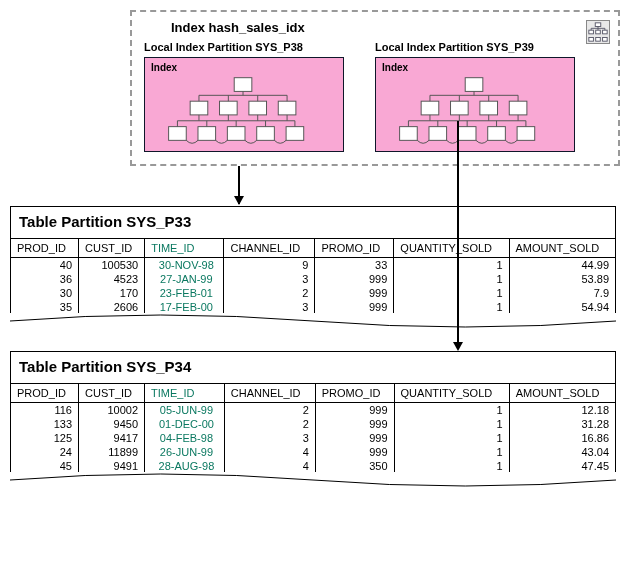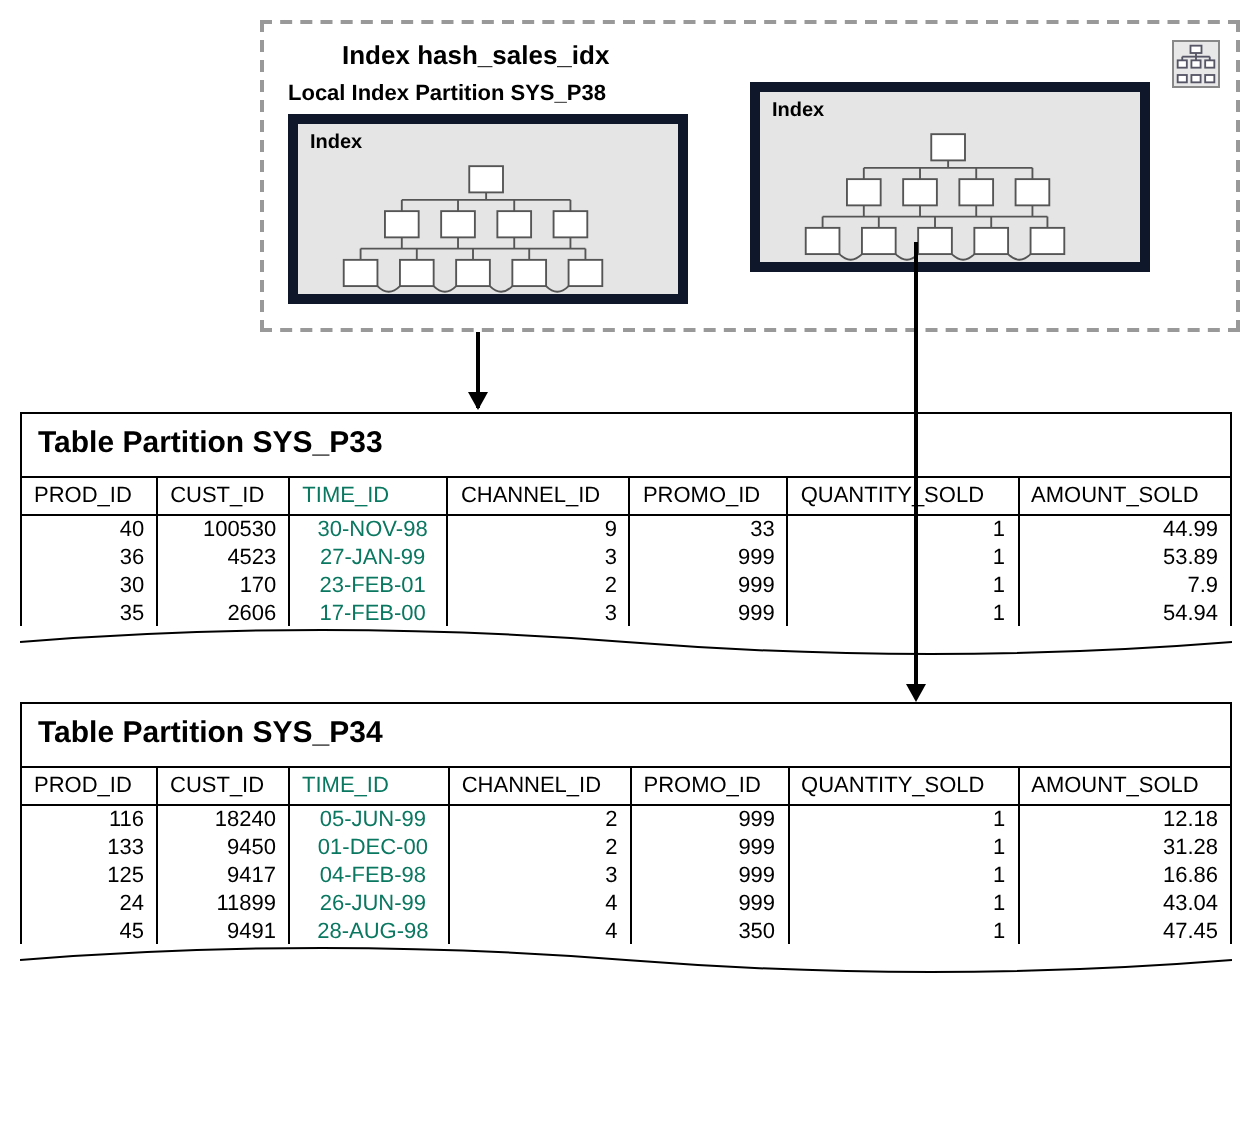--- a/index.html
+++ b/index.html
@@ -41,22 +41,22 @@
   }
   .index-partition {
     flex: 1;
   }
   .partition-label {
     font-weight: bold;
     font-size: 11px;
     margin-bottom: 4px;
   }
   .index-box {
-    border: 5px solid #0f172a;
-    background: #e5e5e5;
+    border: 1px solid #0f172a;
+    background: #f9a8d4;
     padding: 4px 6px 6px 6px;
     width: 200px;
     height: 95px;
     position: relative;
   }
   .index-box-label {
     font-weight: bold;
     font-size: 10px;
     margin-bottom: 2px;
   }
@@ -186,20 +186,21 @@
               <line x1="147" y1="46" x2="147" y2="52"></line>
             <path d="M36 66 Q42 72 48 66"></path>
               <path d="M66 66 Q72 72 78 66"></path>
               <path d="M96 66 Q102 72 108 66"></path>
               <path d="M126 66 Q132 72 138 66"></path>
           </g>
         </svg>
       </div>
     </div>
     <div class="index-partition">
+      <div class="partition-label">Local Index Partition SYS_P39</div>
       <div class="index-box">
         <div class="index-box-label">Index</div>
         <svg class="tree-svg" viewBox="0 0 190 70">
           <g fill="#fff" stroke="#555" stroke-width="1">
             <rect x="85" y="2" width="18" height="14"></rect>
             <rect x="40" y="26" width="18" height="14"></rect>
               <rect x="70" y="26" width="18" height="14"></rect>
               <rect x="100" y="26" width="18" height="14"></rect>
               <rect x="130" y="26" width="18" height="14"></rect>
             <rect x="18" y="52" width="18" height="14"></rect>
@@ -322,21 +323,21 @@
       <th class="time">TIME_ID</th>
       <th>CHANNEL_ID</th>
       <th>PROMO_ID</th>
       <th>QUANTITY_SOLD</th>
       <th>AMOUNT_SOLD</th>
     </tr>
       </thead>
     <tbody id="tbody-1">
         <tr>
           <td>116</td>
-          <td>18240</td>
+          <td>10002</td>
           <td class="time">05-JUN-99</td>
           <td>2</td>
           <td>999</td>
           <td>1</td>
           <td>12.18</td>
         </tr>
         <tr>
           <td>133</td>
           <td>9450</td>
           <td class="time">01-DEC-00</td>

